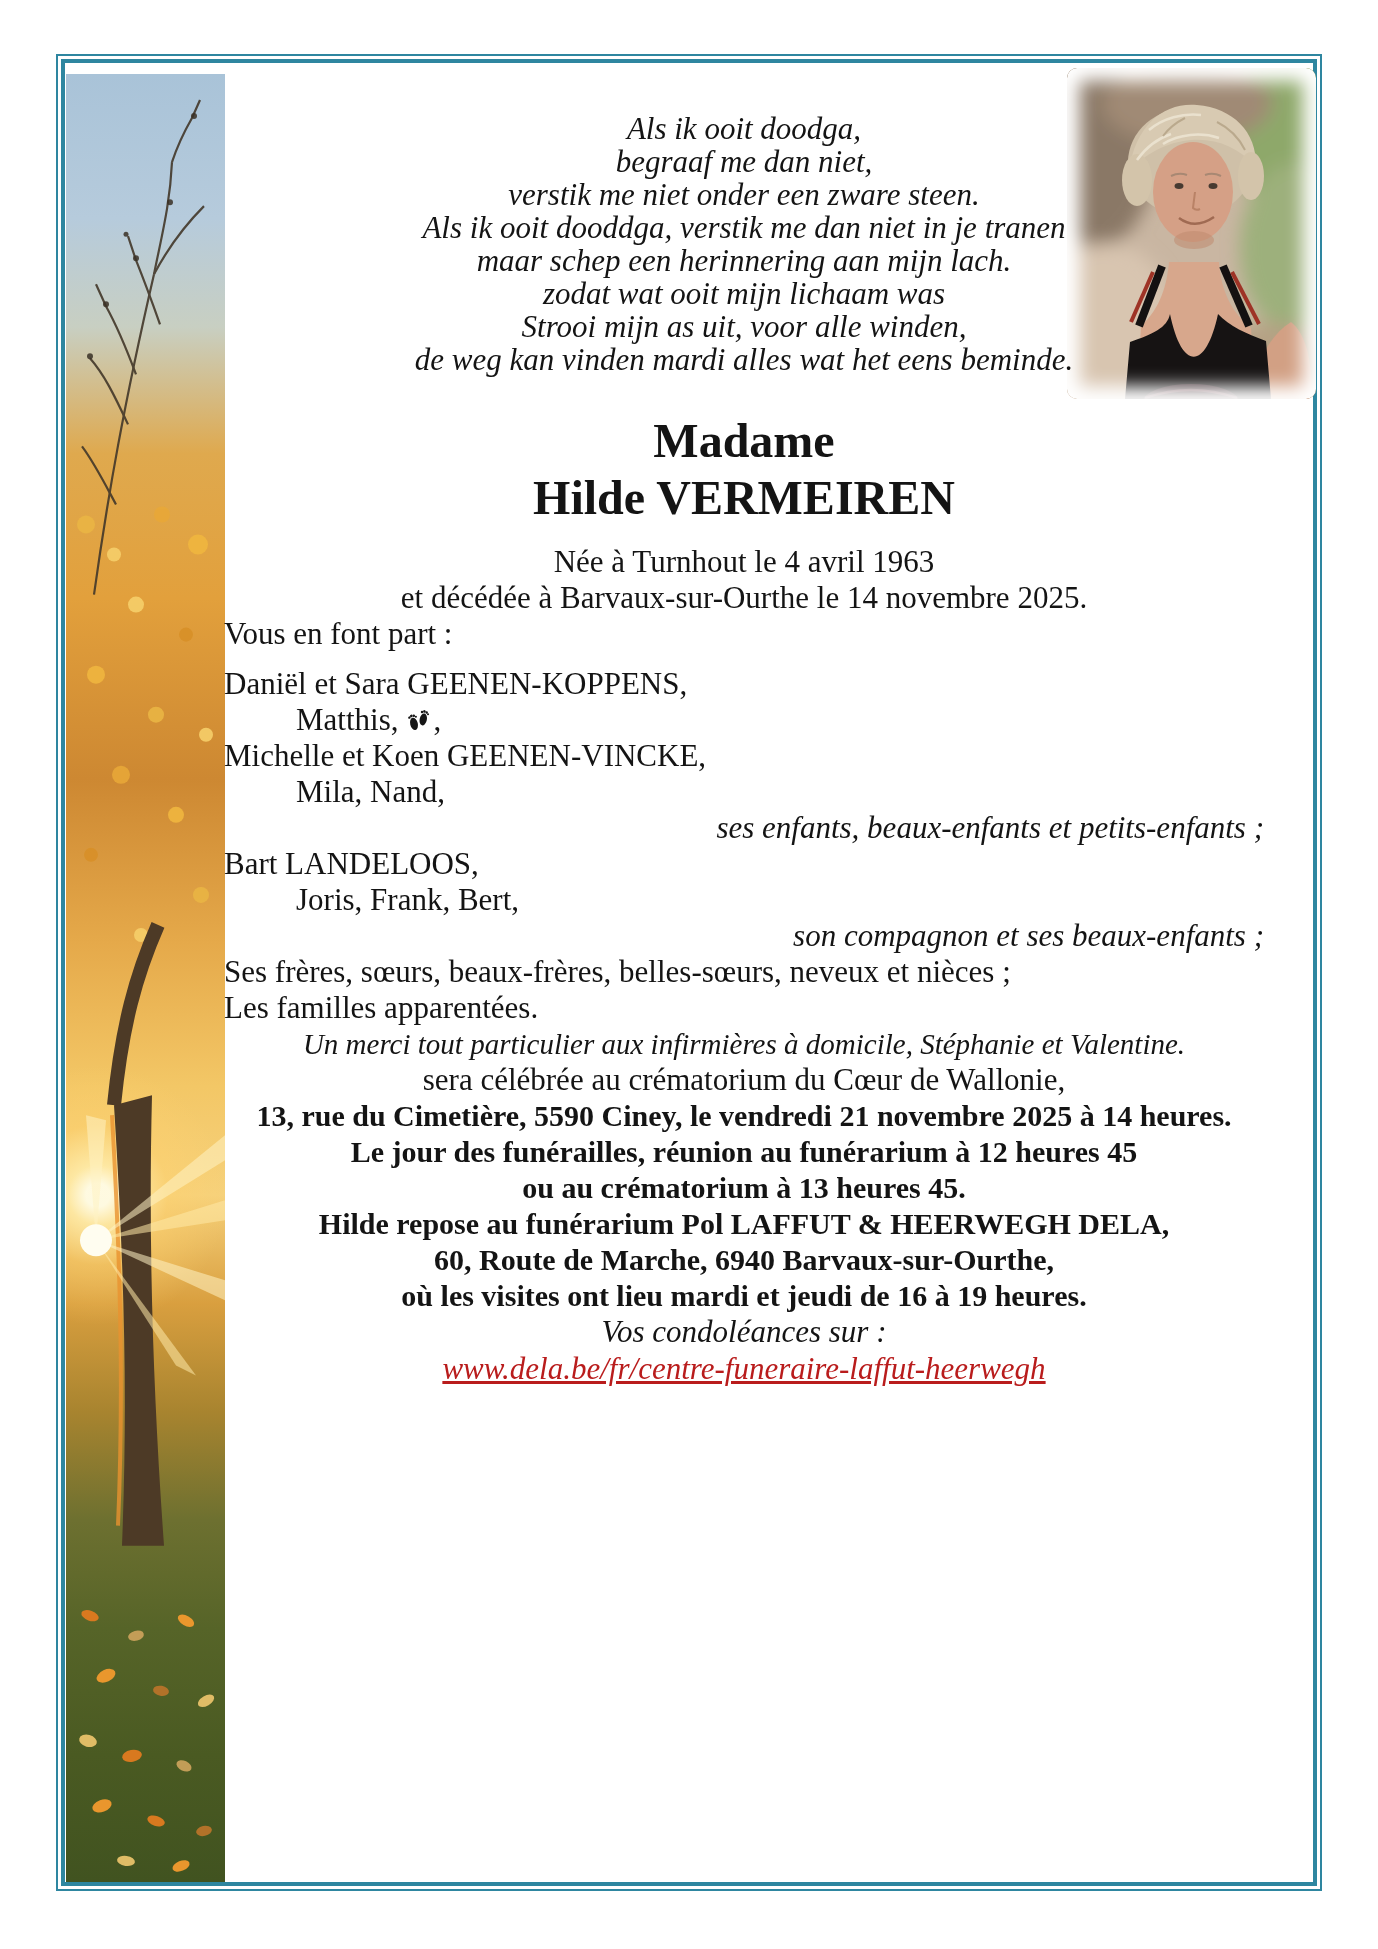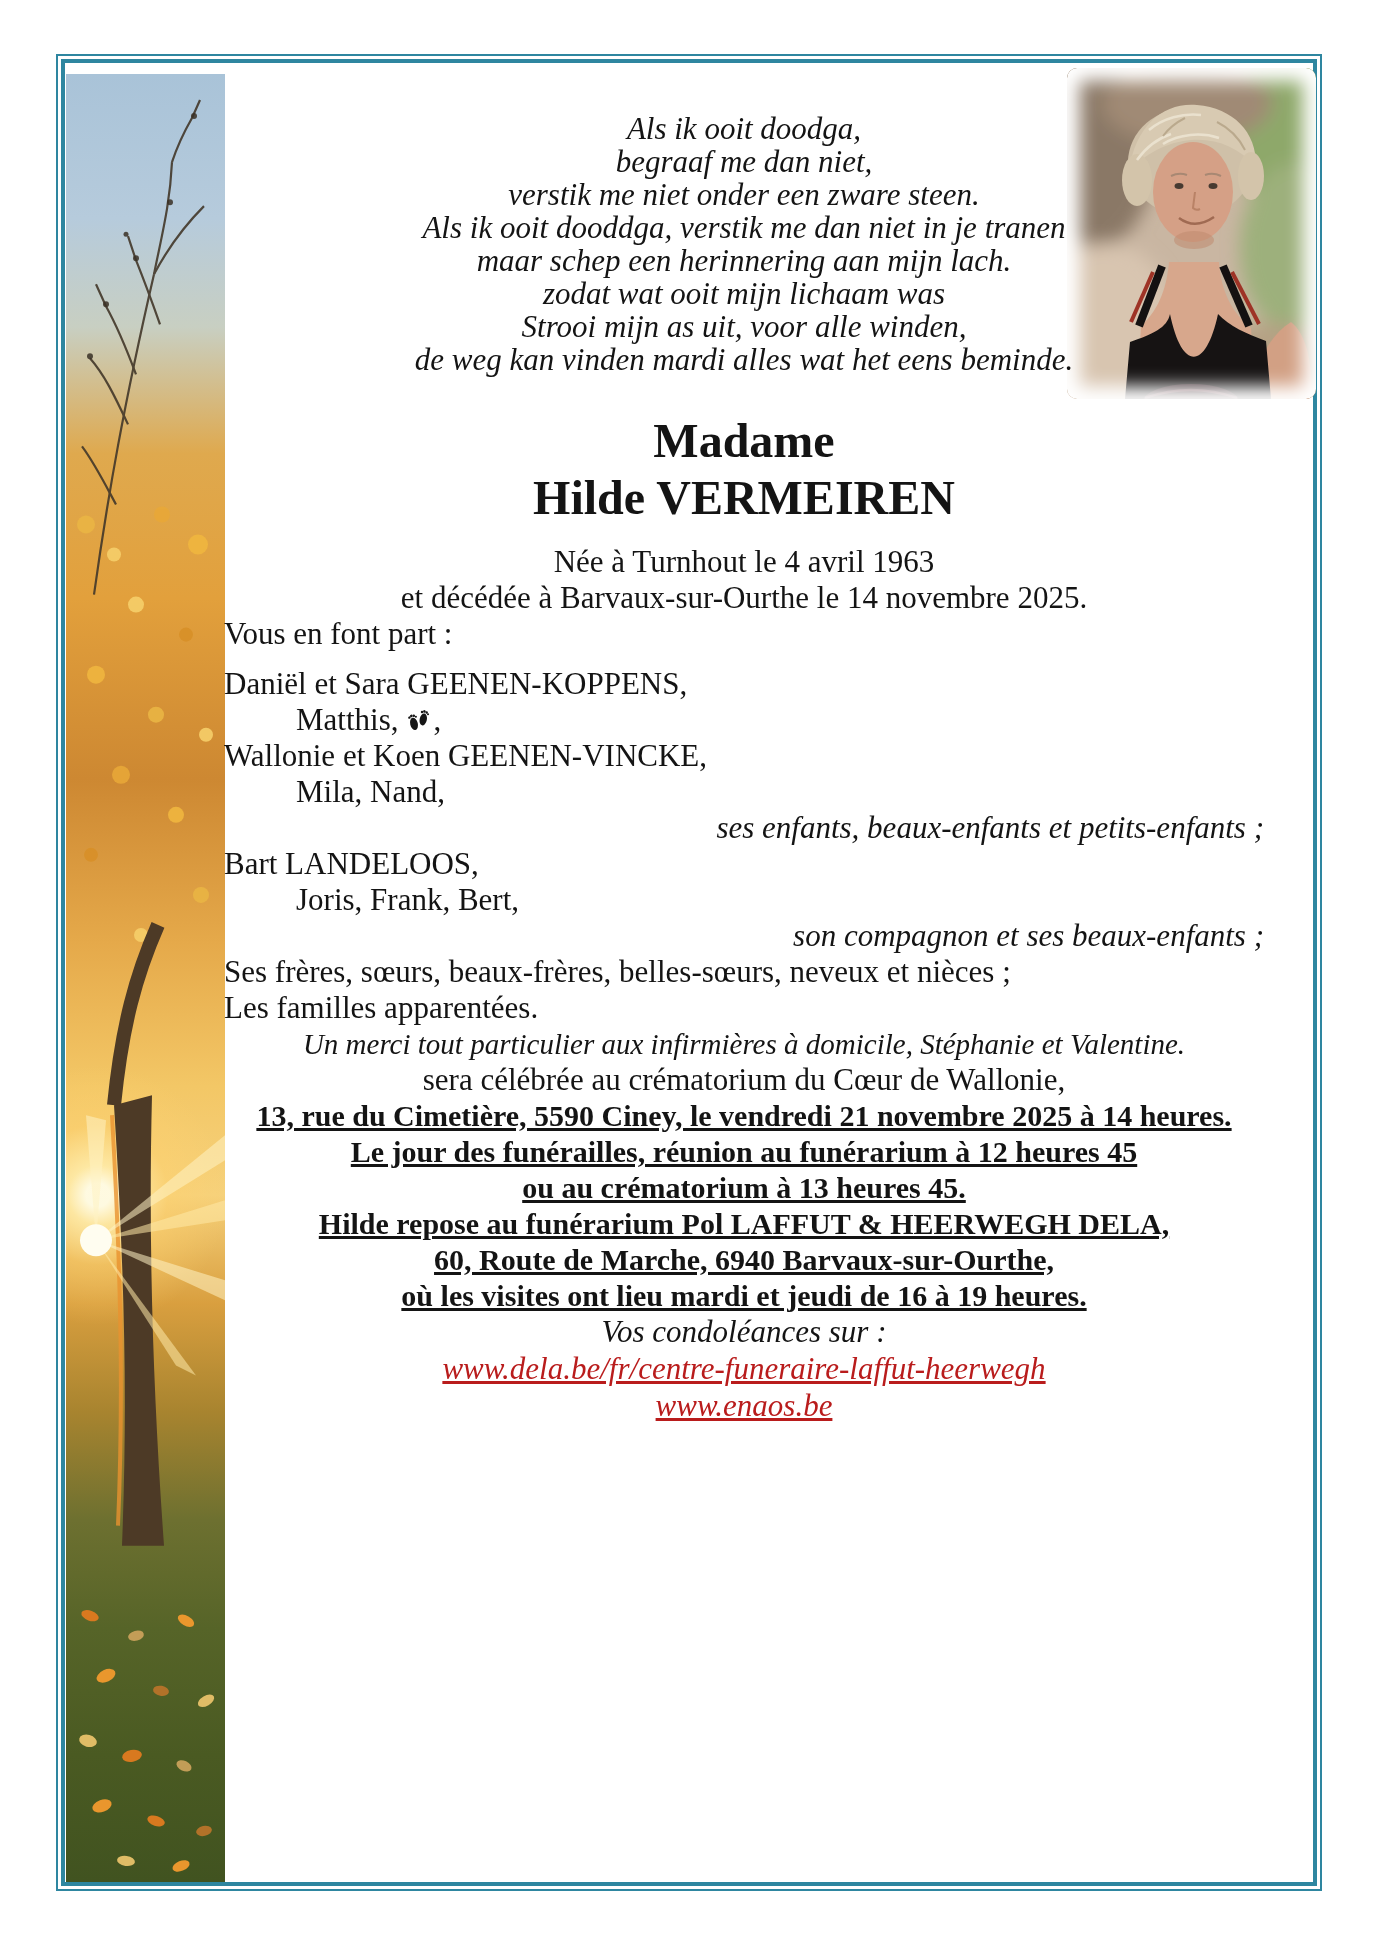--- a/index.html
+++ b/index.html
@@ -59,21 +59,21 @@
   .vitals p{margin:0;}
   .intro{margin:32px 0 0 0;}
   p.row{margin:0;}
   .group1{margin-top:14px;}
   .indent{padding-left:72px;}
   .relation{margin:0;text-align:right;font-style:italic;}
   .siblings{margin:46px 0 0 0;}
   .families{margin:14px 0 0 0;}
   .thanks{margin:30px 0 0 0;text-align:center;font-style:italic;font-size:29px;}
   .center{text-align:center;}
-  .bold{font-weight:bold;font-size:30px;text-decoration:underline;}
+  .bold{font-weight:bold;font-size:30px;}
   .ceremony1{margin:62px 0 0 0;}
   .gap12{margin:12px 0 0 0;}
   .funeral1{margin:32px 0 0 0;}
   .repose1{margin:31px 0 0 0;}
   .condolences-label{margin:40px 0 0 0;text-align:center;font-style:italic;}
   .links{margin:0;text-align:center;font-style:italic;line-height:37px;}
   .links a{color:#b91c1c;text-decoration:underline;cursor:pointer;display:block;}
   .foot-icon{width:27px;height:27px;vertical-align:-4px;margin:0 1px 0 7px;}
 </style>
 </head>
@@ -254,21 +254,21 @@
               </g>
               <g transform="rotate(12 16 12)">
                 <ellipse cx="16" cy="11" rx="3.2" ry="5.4"></ellipse>
                 <circle cx="13.6" cy="4.8" r="1.1"></circle>
                 <circle cx="15.6" cy="3.9" r="1.2"></circle>
                 <circle cx="17.7" cy="4.3" r="1.1"></circle>
                 <circle cx="19.2" cy="5.6" r="0.9"></circle>
               </g>
             </g>
           </svg><span>,</span></p>
-      <p class="row">Wallonie et Koen GEENEN-VINCKE,</p>
+      <p class="row">Michelle et Koen GEENEN-VINCKE,</p>
       <p class="row indent">Mila, Nand,</p>
       <p class="relation">ses enfants, beaux-enfants et petits-enfants ;</p>
     </div>
 
     <div>
       <p class="row">Bart LANDELOOS,</p>
       <p class="row indent">Joris, Frank, Bert,</p>
       <p class="relation">son compagnon et ses beaux-enfants ;</p>
     </div>
 
@@ -283,17 +283,16 @@
     <p class="row center bold funeral1">Le jour des funérailles, réunion au funérarium à 12 heures 45</p>
     <p class="row center bold gap12">ou au crématorium à 13 heures 45.</p>
 
     <p class="row center bold repose1">Hilde repose au funérarium Pol LAFFUT &amp; HEERWEGH DELA,</p>
     <p class="row center bold gap12">60, Route de Marche, 6940 Barvaux-sur-Ourthe,</p>
     <p class="row center bold gap12">où les visites ont lieu mardi et jeudi de 16 à 19 heures.</p>
 
     <p class="condolences-label row">Vos condoléances sur :</p>
     <div class="links">
       <a href="www.dela.be/fr/centre-funeraire-laffut-heerwegh">www.dela.be/fr/centre-funeraire-laffut-heerwegh</a>
-      <a href="www.enaos.be">www.enaos.be</a>
     </div>
 
   </div>
 </div>
 
 </body></html>

